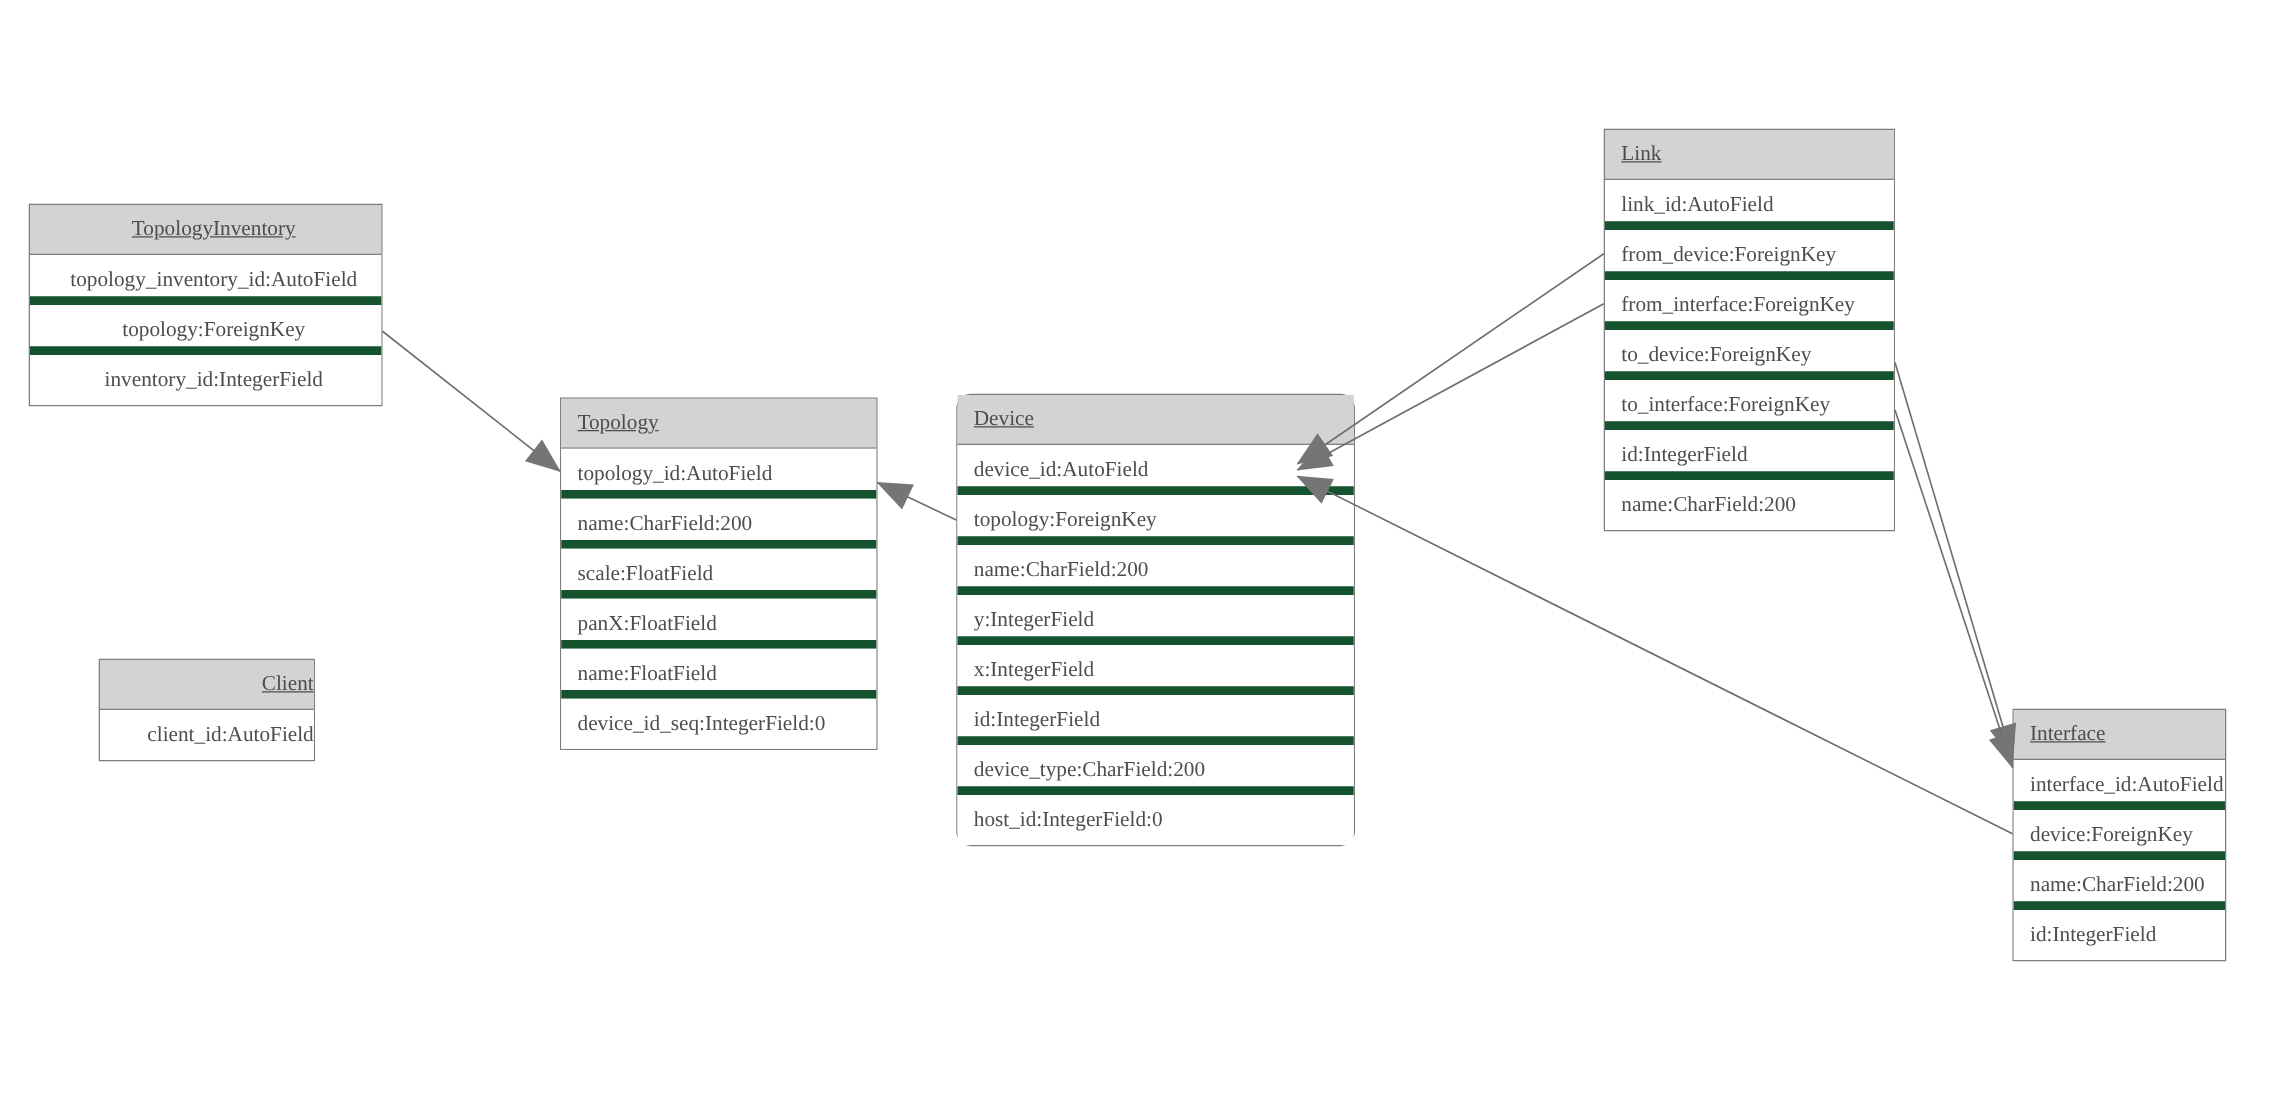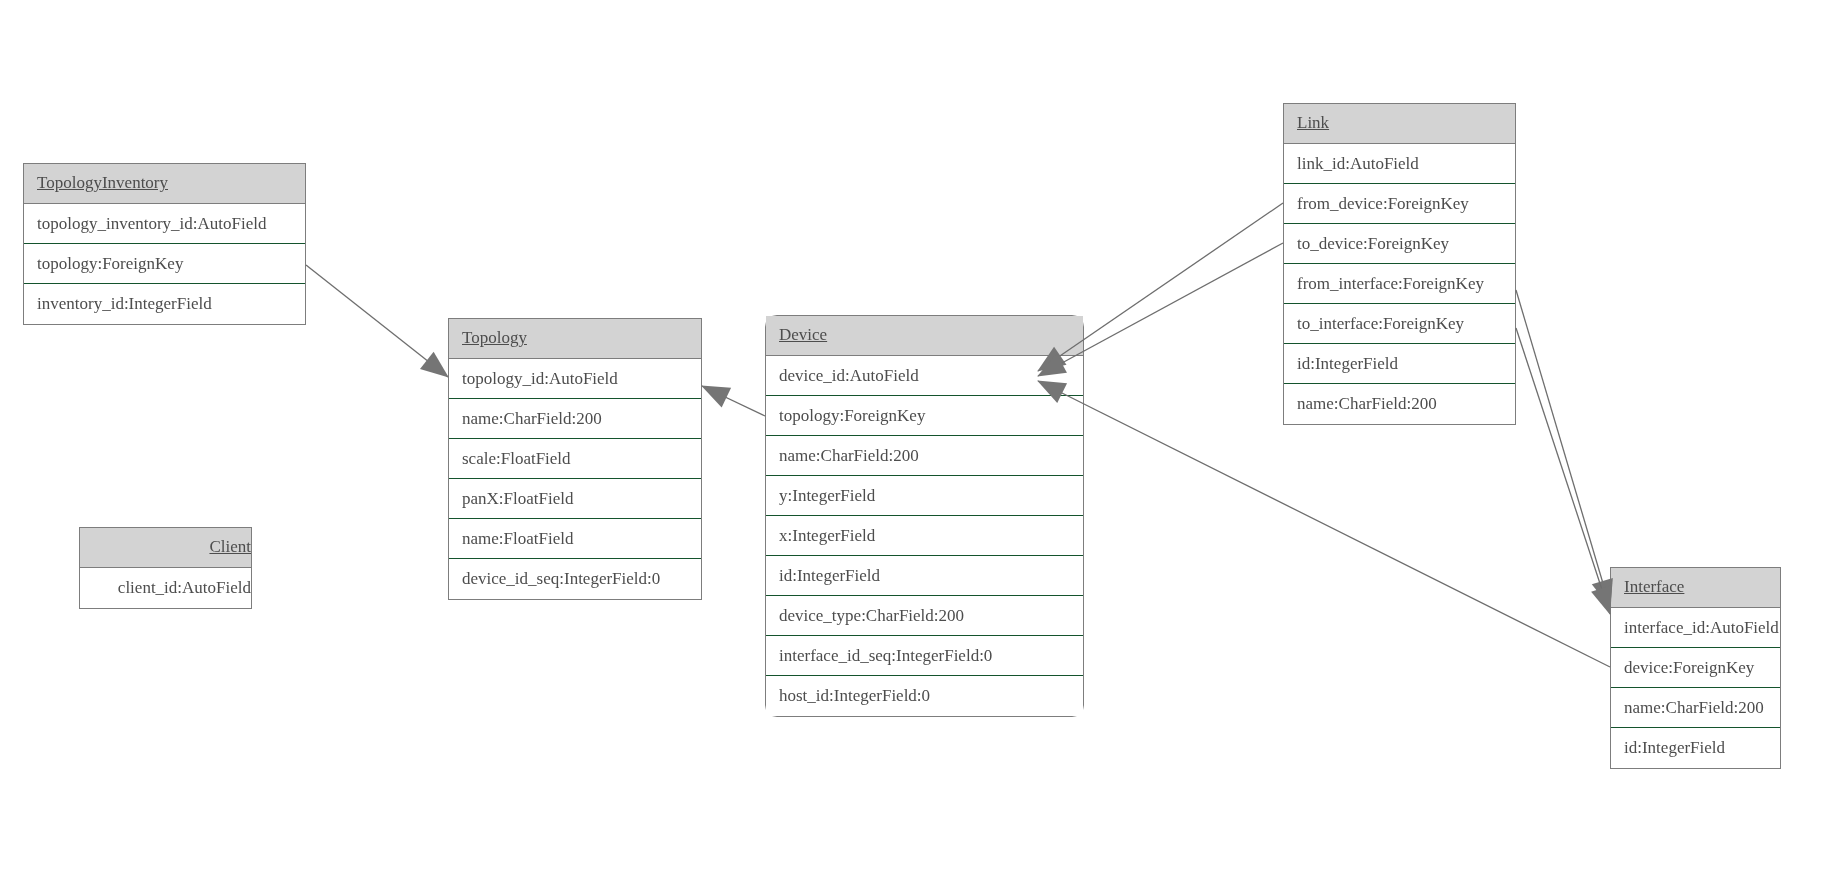--- a/index.html
+++ b/index.html
@@ -36,21 +36,21 @@
     border-bottom: 1.5px solid #7d7d7d;
     white-space: nowrap;
     overflow: hidden;
     text-decoration: underline;
   }
   .entity-field-row {
     box-sizing: border-box;
     height: 40px;
     line-height: 39px;
     padding-left: 13px;
-    border-bottom: 1px solid #14532d;
+    border-bottom: 7px solid #14532d;
     background: #ffffff;
     white-space: nowrap;
     overflow: hidden;
   }
   .entity-field-row:last-child { border-bottom: none; }
 </style>
 </head>
 <body>
 
 <div id="canvas">
@@ -61,21 +61,21 @@
         </marker>
       </defs>
       <line x1="306" y1="265" x2="448" y2="377" stroke="#6e6e6e" stroke-width="1.3" marker-end="url(#arrowhead)"></line>
       <line x1="765" y1="416" x2="702" y2="386" stroke="#6e6e6e" stroke-width="1.3" marker-end="url(#arrowhead)"></line>
       <line x1="1283" y1="203" x2="1038" y2="371" stroke="#6e6e6e" stroke-width="1.3" marker-end="url(#arrowhead)"></line>
       <line x1="1283" y1="243" x2="1038" y2="376" stroke="#6e6e6e" stroke-width="1.3" marker-end="url(#arrowhead)"></line>
       <line x1="1516" y1="290" x2="1610" y2="607" stroke="#6e6e6e" stroke-width="1.3" marker-end="url(#arrowhead)"></line>
       <line x1="1516" y1="328" x2="1610" y2="614" stroke="#6e6e6e" stroke-width="1.3" marker-end="url(#arrowhead)"></line>
       <line x1="1610" y1="667" x2="1038" y2="381" stroke="#6e6e6e" stroke-width="1.3" marker-end="url(#arrowhead)"></line>
     </svg>
-<div class="entity" style="left: 23px; top: 163px; width: 283px;">
+<div class="entity" style="left: 23px; top: 163px; width: 283px; text-align: center;">
       <div class="entity-header">TopologyInventory</div>
       <div class="entity-field-row">topology_inventory_id:AutoField</div>
       <div class="entity-field-row">topology:ForeignKey</div>
       <div class="entity-field-row">inventory_id:IntegerField</div>
     </div>
     <div class="entity" style="left: 448px; top: 318px; width: 254px;">
       <div class="entity-header">Topology</div>
       <div class="entity-field-row">topology_id:AutoField</div>
       <div class="entity-field-row">name:CharField:200</div>
       <div class="entity-field-row">scale:FloatField</div>
@@ -89,29 +89,28 @@
     </div>
     <div class="entity" style="left: 765px; top: 315px; width: 319px; border-radius: 12px;">
       <div class="entity-header">Device</div>
       <div class="entity-field-row">device_id:AutoField</div>
       <div class="entity-field-row">topology:ForeignKey</div>
       <div class="entity-field-row">name:CharField:200</div>
       <div class="entity-field-row">y:IntegerField</div>
       <div class="entity-field-row">x:IntegerField</div>
       <div class="entity-field-row">id:IntegerField</div>
       <div class="entity-field-row">device_type:CharField:200</div>
-      <div class="entity-field-row">interface_id_seq:IntegerField:0</div>
       <div class="entity-field-row">host_id:IntegerField:0</div>
     </div>
     <div class="entity" style="left: 1283px; top: 103px; width: 233px;">
       <div class="entity-header">Link</div>
       <div class="entity-field-row">link_id:AutoField</div>
       <div class="entity-field-row">from_device:ForeignKey</div>
+      <div class="entity-field-row">from_interface:ForeignKey</div>
       <div class="entity-field-row">to_device:ForeignKey</div>
-      <div class="entity-field-row">from_interface:ForeignKey</div>
       <div class="entity-field-row">to_interface:ForeignKey</div>
       <div class="entity-field-row">id:IntegerField</div>
       <div class="entity-field-row">name:CharField:200</div>
     </div>
     <div class="entity" style="left: 1610px; top: 567px; width: 171px;">
       <div class="entity-header">Interface</div>
       <div class="entity-field-row">interface_id:AutoField</div>
       <div class="entity-field-row">device:ForeignKey</div>
       <div class="entity-field-row">name:CharField:200</div>
       <div class="entity-field-row">id:IntegerField</div>

